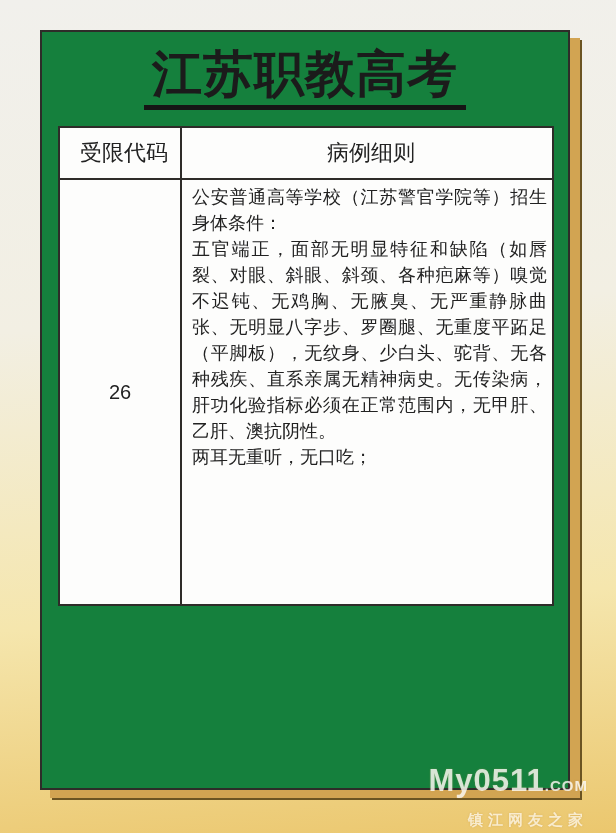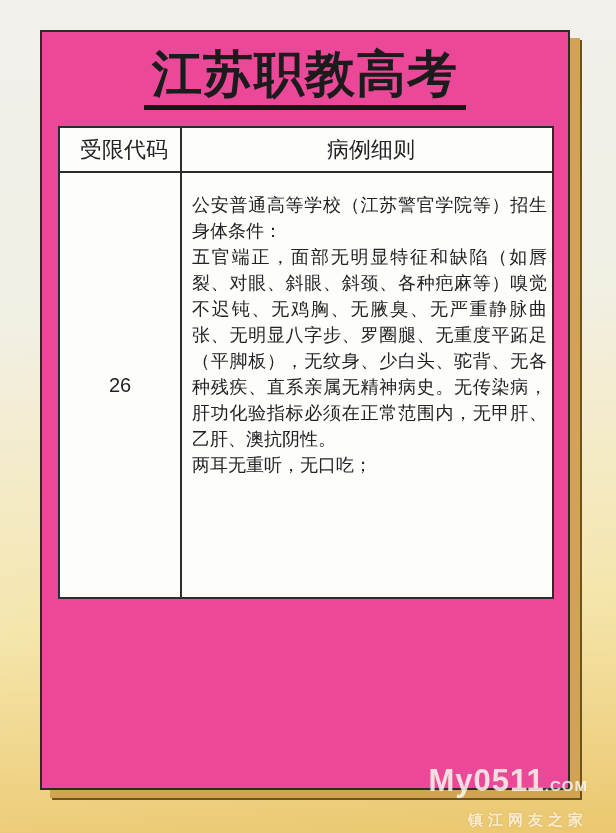--- a/index.html
+++ b/index.html
@@ -7,21 +7,21 @@
     width:616px; height:833px;
     position:relative;
     overflow:hidden;
     font-family:"Liberation Sans","DejaVu Sans",sans-serif;
     background:linear-gradient(176deg, #f1f0ec 0%, #f2efe3 38%, #f5e6ad 72%, #ebc76e 100%);
   }
   .card {
     position:absolute;
     left:40px; top:30px;
     width:526px; height:756px;
-    background:#ec4899;
+    background:#15803d;
     border:2px solid #2e2c29;
     box-shadow: 10px 8px 0 #d2a452, 12px 10px 0 #6b5422;
   }
   .title-wrap {
     text-align:center;
     margin-top:14px;
   }
   .title {
     display:inline-block;
     font-size:50px;
@@ -37,36 +37,36 @@
     left:16px; right:14px; top:94px;
     border:2px solid #2e2c29;
     background:#fdfdfc;
   }
   .t-row {
     display:grid;
     grid-template-columns:122px 1fr;
   }
   .t-header { border-bottom:2px solid #2e2c29; }
   .t-header .cell {
-    height:43px;
+    height:50px;
     display:flex; align-items:center; justify-content:center;
     font-size:22px;
     color:#222;
     padding-left:8px;
   }
   .cell-code-h { border-right:2px solid #2e2c29; }
   .t-body { height:424px; }
   .cell-code {
     border-right:2px solid #2e2c29;
     display:flex; align-items:center; justify-content:center;
     font-size:20px;
     color:#222;
   }
   .cell-detail {
-    padding:19px 5px 8px 10px;
+    padding:4px 5px 8px 10px;
     font-size:18px;
     line-height:26px;
     color:#222;
     overflow:hidden;
   }
   .cell-detail p { margin:0; text-align:justify; }
   .watermark {
     position:absolute;
     right:28px; bottom:6px;
     text-align:right;

